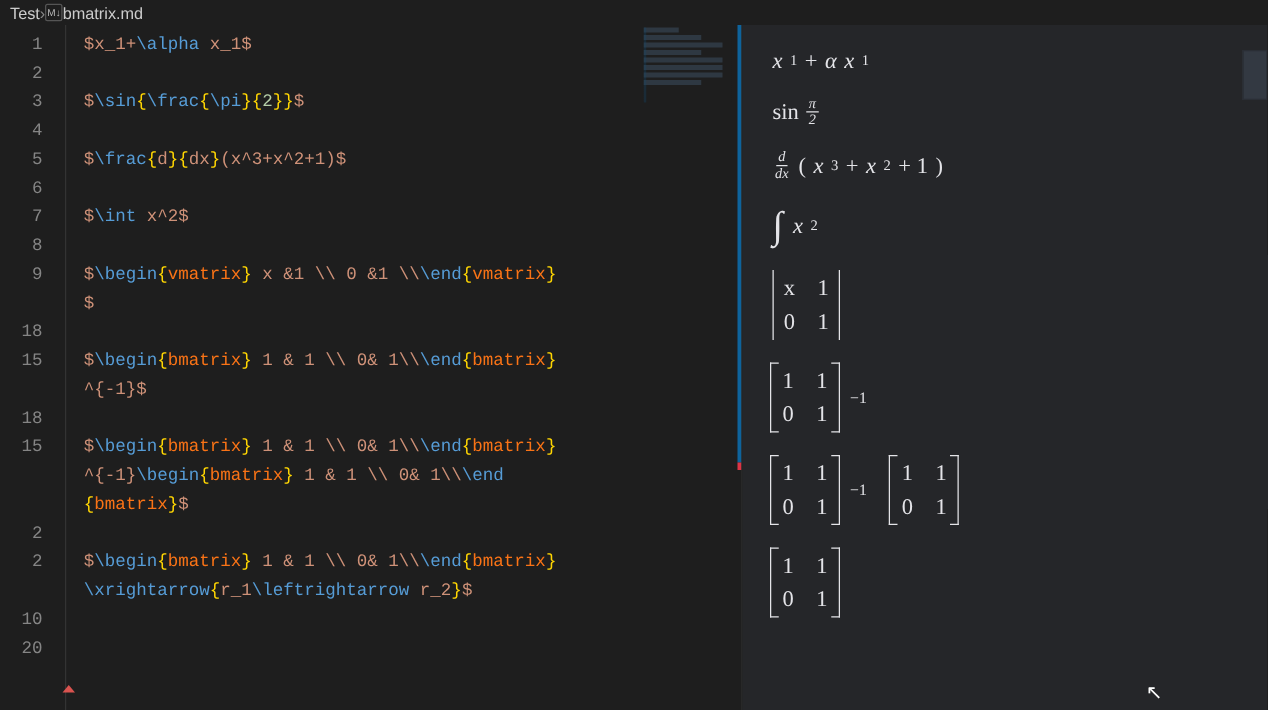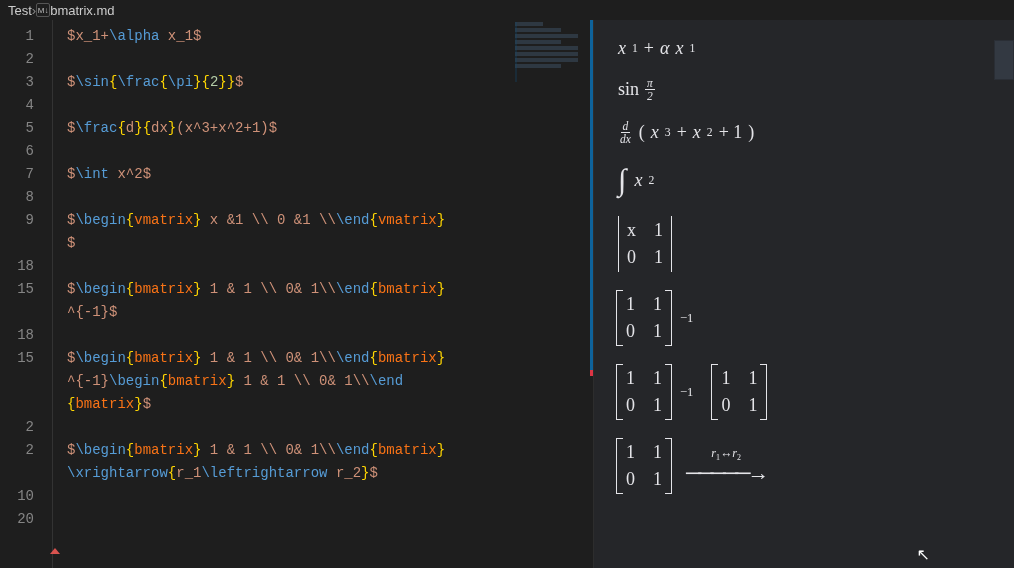--- a/index.html
+++ b/index.html
@@ -344,21 +344,17 @@
       </span>
     </div>
 
     <div class="math-block">
       <span class="matrix mat-b">
         <span>1</span>
           <span>1</span>
         <span>0</span>
           <span>1</span>
       </span>
-      <span class="xarrow">
-        <span class="label"><span>r</span><span class="math-sub">1</span><span>↔</span><span>r</span><span class="math-sub">2</span></span>
-        <span class="shaft">─────→</span>
-      </span>
     </div>
 
     <div class="pointer-cursor">↖</div>
   </div>
 </div>
 
 </body></html>

